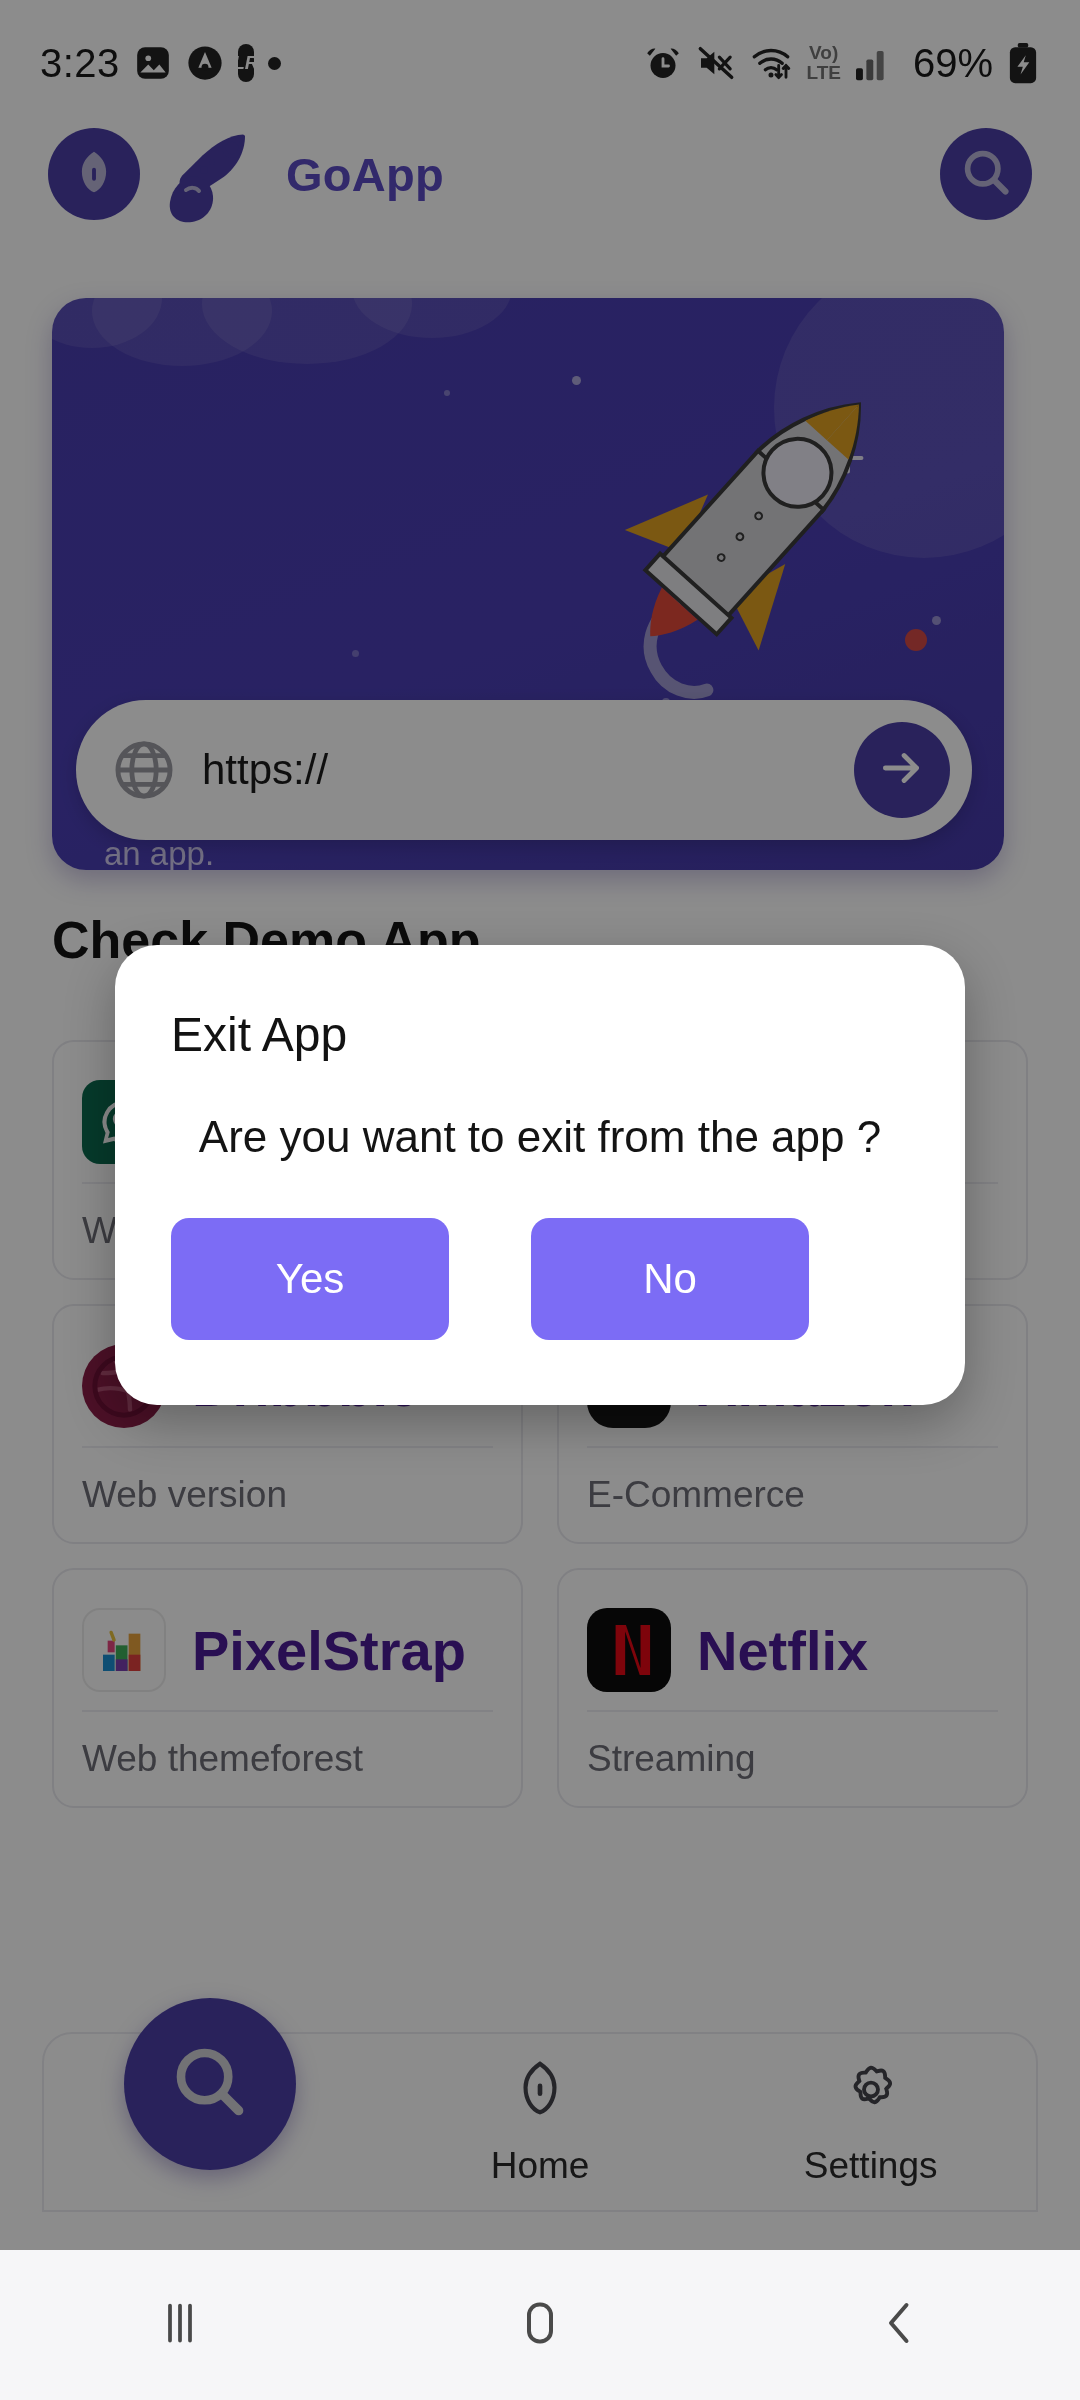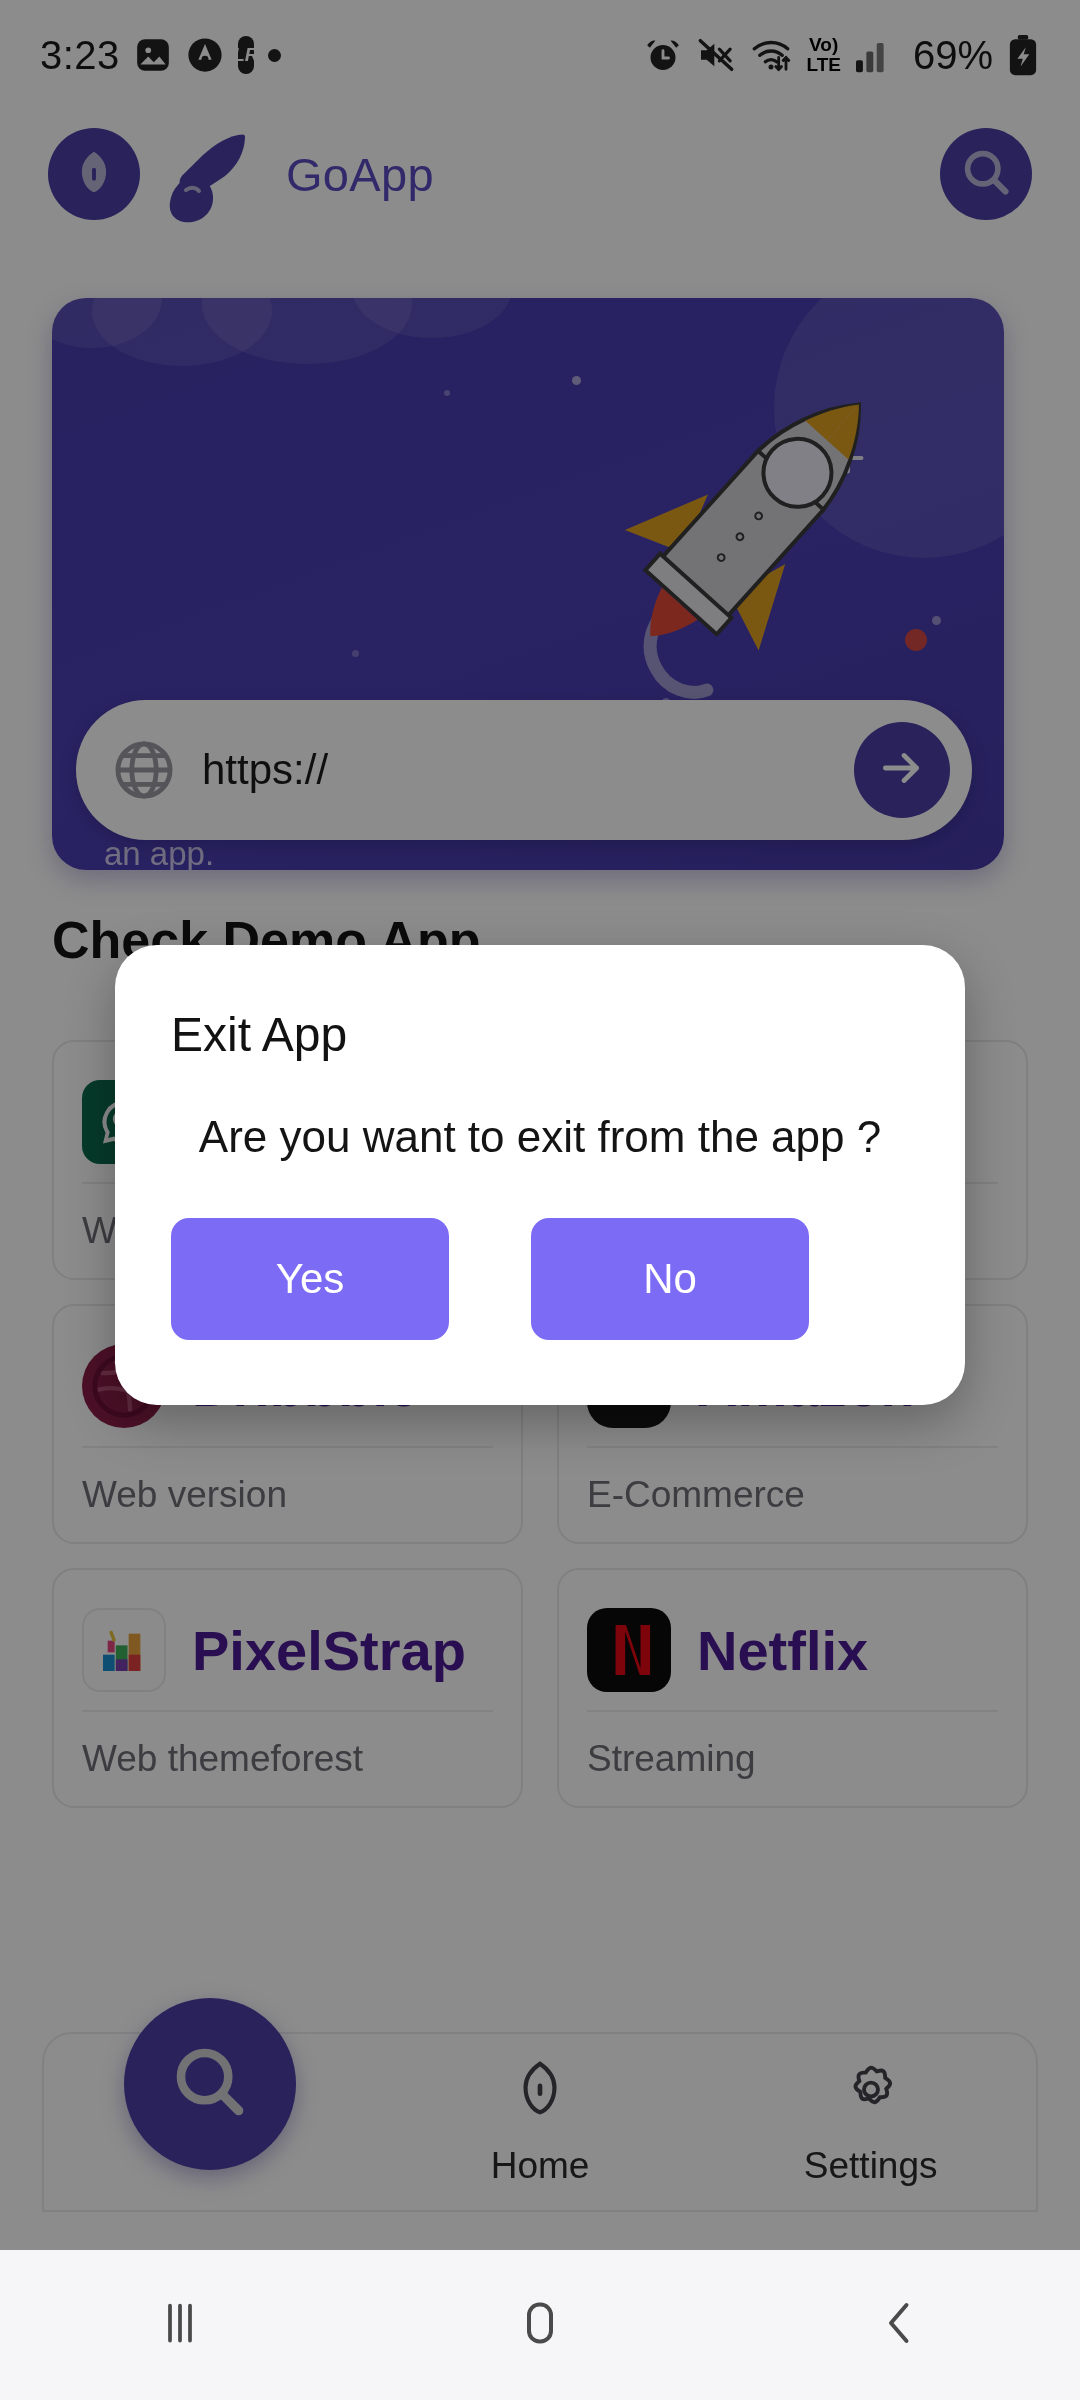--- a/index.html
+++ b/index.html
@@ -11,42 +11,42 @@
   #screen { position:relative; width:1080px; height:2400px; background:#ffffff; }
 
   
   #app-layer { position:absolute; inset:0 0 150px 0; background:#ffffff; overflow:hidden; }
 
   
   #scrim { position:absolute; left:0; top:0; width:1080px; height:2250px;
            background:rgba(0,0,0,0.45); z-index:50; }
 
   
-  #status-bar { position:absolute; left:0; top:0; width:1080px; height:110px;
+  #status-bar { position:absolute; left:0; top:8px; width:1080px; height:110px;
                 display:flex; align-items:center; justify-content:space-between;
                 padding:0 40px; color:#161616; }
   .sb-left { display:flex; align-items:center; gap:14px; }
   #clock { font-size:40px; letter-spacing:0.5px; color:#1a1a1a; }
   .sb-badge { width:16px; height:38px; border-radius:9px; background:#232323;
               display:flex; align-items:center; justify-content:center;
               color:#fff; font-size:20px; font-weight:bold; }
   .sb-dot { width:13px; height:13px; border-radius:50%; background:#232323; }
   .sb-right { display:flex; align-items:center; gap:13px; }
   .sb-ico { display:flex; align-items:center; }
   #volte-label { display:flex; flex-direction:column; align-items:center;
-                 font-size:19px; line-height:20px; font-weight:bold; color:#000000; }
+                 font-size:19px; line-height:20px; font-weight:bold; color:#737373; }
   #battery-text { font-size:40px; color:#1a1a1a; margin-left:4px; }
 
   
   #app-header { position:absolute; left:0; top:110px; width:1080px; height:128px;
                 display:flex; align-items:center; padding:0 48px; }
   #home-circle { width:92px; height:92px; border-radius:50%; background:#4b3fa7;
                  display:flex; align-items:center; justify-content:center; }
   #logo-rocket { width:110px; height:100px; margin-left:14px; position:relative; }
-  #brand-title { font-size:47px; font-weight:normal; color:#5b4bc4; margin-left:22px;
+  #brand-title { font-size:47px; font-weight:bold; color:#5b4bc4; margin-left:22px;
                  letter-spacing:0.3px; }
   #search-circle { width:92px; height:92px; border-radius:50%; background:#4b3fa7;
                    margin-left:auto; display:flex; align-items:center; justify-content:center; }
 
   
   #hero-card { position:absolute; left:52px; top:298px; width:952px; height:572px;
                border-radius:34px; background:linear-gradient(160deg,#4a3eb0 0%,#4b3fb5 55%,#453aa8 100%);
                overflow:hidden; box-shadow:0 10px 26px rgba(60,40,140,0.28); }
   .cloud { position:absolute; background:rgba(255,255,255,0.09); border-radius:50%; }
   .star { position:absolute; background:rgba(255,255,255,0.55); border-radius:50%; }

